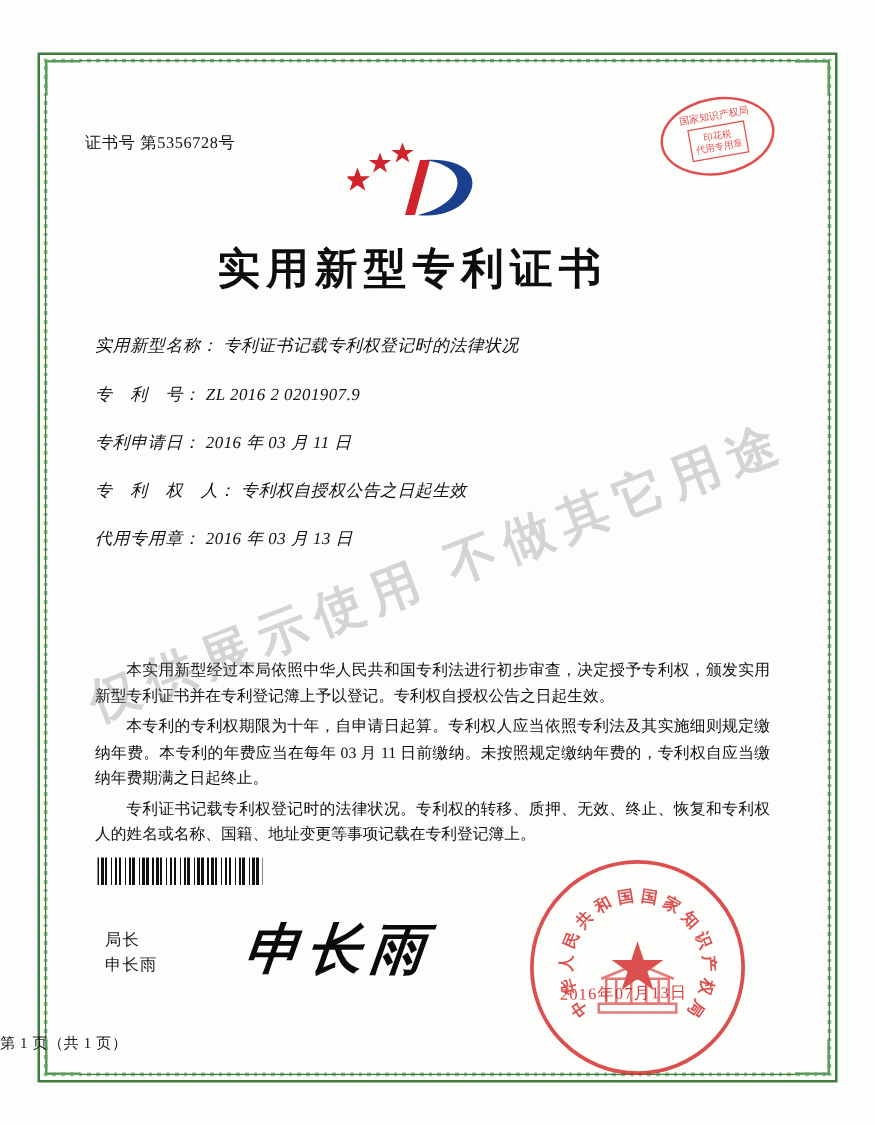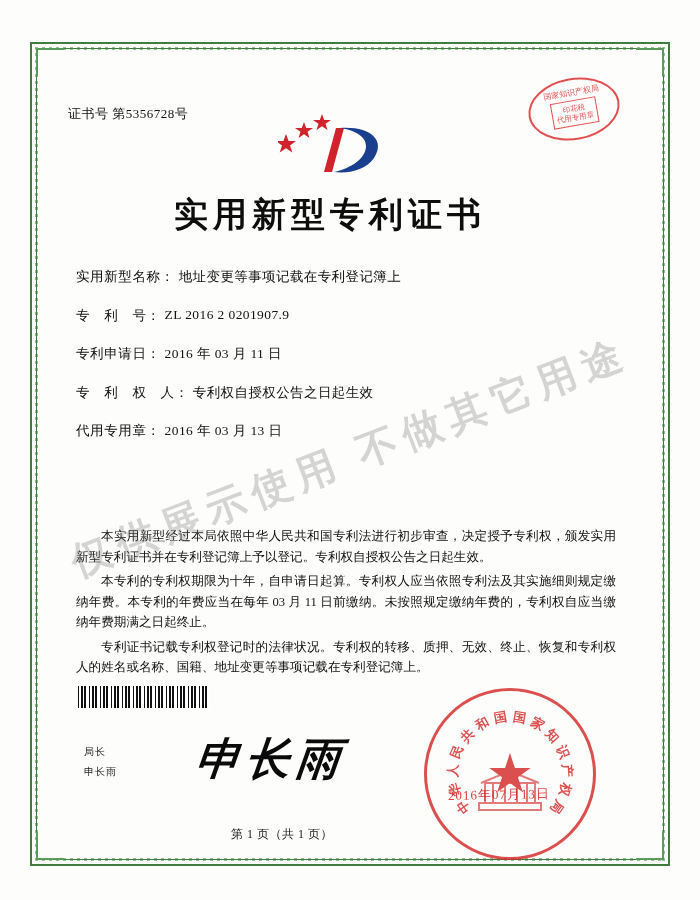--- a/index.html
+++ b/index.html
@@ -95,24 +95,25 @@
   }
 
   
   .fields {
     position: absolute;
     left: 76px; top: 268px;
     width: 540px;
   }
   .field-row {
     display: flex;
-    align-items: flex-start;
+    align-items: center;
     margin-bottom: 20.5px;
     font-size: 13.5px;
     color: #101010;
+    font-style: italic;
   }
   .field-label {
     white-space: pre;
     letter-spacing: .6px;
   }
   .field-value {
     margin-left: 4px;
     letter-spacing: .4px;
   }
 
@@ -138,41 +139,41 @@
     width: 132px; height: 22px;
     background-image: repeating-linear-gradient(90deg,
       #111 0 1px, #fff 1px 3px, #111 3px 5px, #fff 5px 6px,
       #111 6px 8px, #fff 8px 11px);
   }
 
   
   .sign-label {
     position: absolute;
     left: 84px; top: 742px;
-    font-size: 10px;
+    font-size: 13px;
     line-height: 20px;
     letter-spacing: 1px;
   }
   .sign-script {
     position: absolute;
     left: 196px; top: 730px;
     font-size: 44px;
     font-family: "Liberation Serif", serif;
     font-style: italic;
     font-weight: bold;
     color: #0a0a0a;
     letter-spacing: 6px;
     transform: skewX(-6deg);
   }
 
   .footer {
     position: absolute;
     left: 0; top: 826px;
     width: 564px;
-    text-align: center;
+    text-align: left;
     font-size: 12px;
     color: #1a1a1a;
     letter-spacing: .5px;
   }
 
   
   .seal-small {
     position: absolute;
     left: 528px; top: 78px;
     width: 92px; height: 62px;
@@ -277,21 +278,21 @@
       <path d="M46 64 L58 20 L66 20 L54 64 Z" fill="#d0232b"></path>
       <path d="M62 20 C92 18, 108 32, 96 50 C88 62, 70 66, 56 64 C74 60, 88 50, 88 38 C88 28, 76 22, 62 20 Z" fill="#1b3f8f"></path>
     </svg>
   </div>
 
   <div class="title">实用新型专利证书</div>
 
   <div class="fields">
     <div class="field-row">
       <span class="field-label">实用新型名称：</span>
-      <span class="field-value">地址变更等事项记载在专利登记簿上</span>
+      <span class="field-value">专利证书记载专利权登记时的法律状况</span>
     </div>
     <div class="field-row">
       <span class="field-label">专　利　号：</span>
       <span class="field-value">ZL 2016 2 0201907.9</span>
     </div>
     <div class="field-row">
       <span class="field-label">专利申请日：</span>
       <span class="field-value">2016 年 03 月 11 日</span>
     </div>
     <div class="field-row">

